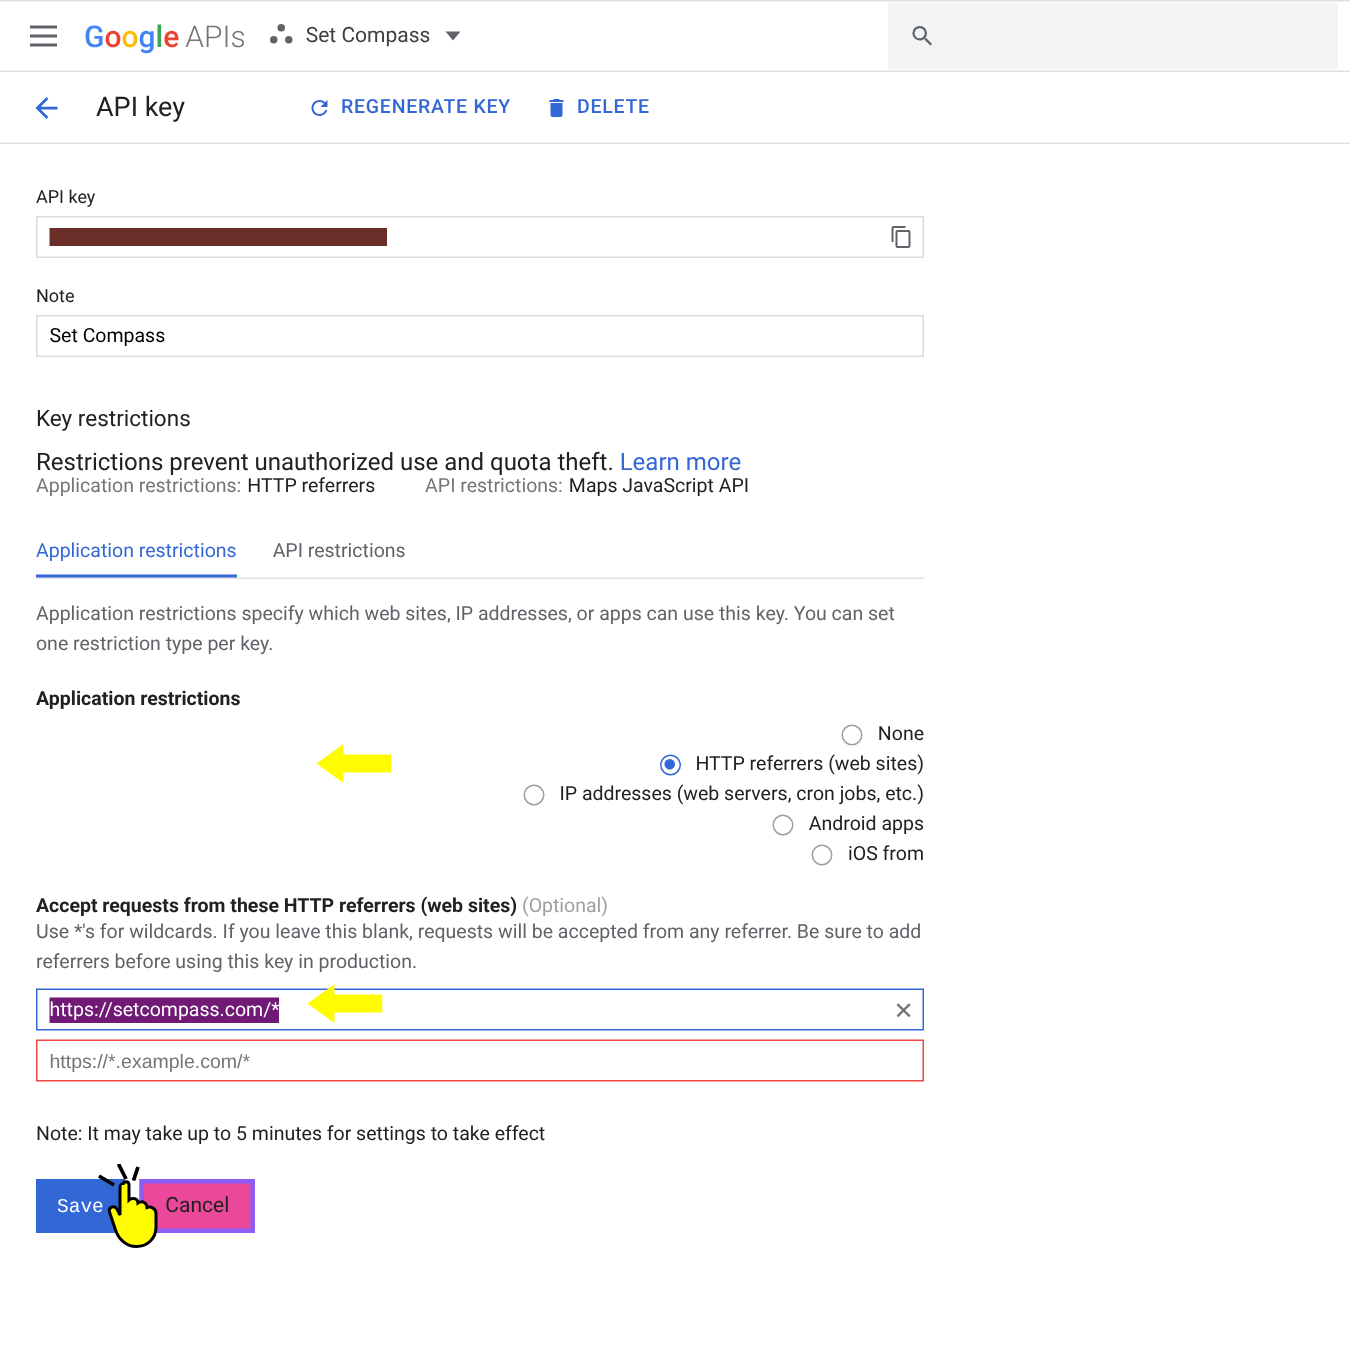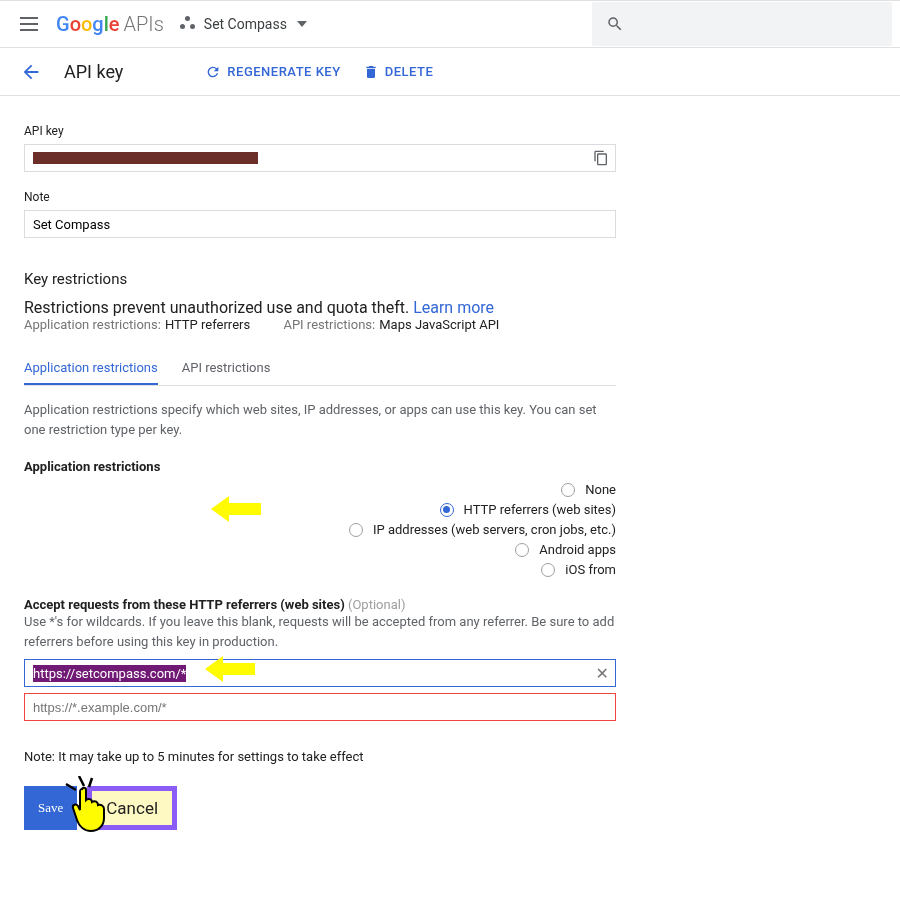--- a/index.html
+++ b/index.html
@@ -51,22 +51,22 @@
 .arrow-annot { position: absolute; left: 187px; top: -6px; }
 .accept-label { font-size: 13px; font-weight: 700; margin-top: 20px; }
 .accept-label .opt { color: #9e9e9e; font-weight: 400; }
 .referrer-input { display: flex; align-items: center; border: 1px solid #3367d6; height: 28px; padding: 0 6px 0 8px; position: relative; margin-top: 8px; }
 .referrer-input .selected-text { background: #701a75; color: #fff; font-size: 13px; padding: 1px 0; }
 .referrer-input .clear-x { margin-left: auto; color: #757575; cursor: pointer; font-size: 16px; }
 .arrow-annot2 { position: absolute; left: 180px; top: -4px; }
 .placeholder-input { width: 100%; border: 1px solid #ef4444; height: 28px; padding: 0 8px; font-size: 13px; color: #9e9e9e; margin-top: 6px; background: #fff; }
 .note { font-size: 13px; color: #212121; margin-top: 28px; }
 .btn-row { display: flex; gap: 10px; margin-top: 22px; position: relative; }
-.btn-primary { background: #3367d6; color: #fff; border: none; padding: 7px 14px; font-size: 13px; cursor: pointer; font-family: Liberation Serif, serif; }
-.btn-secondary { background: #fef9c3; color: #212121; border: 5px solid #8b5cf6; padding: 7px 14px; font-size: 17px; cursor: pointer; font-family: inherit; }
+.btn-primary { background: #3367d6; color: #fff; border: none; padding: 7px 14px; font-size: 13px; cursor: pointer; font-family: Liberation Mono, monospace; }
+.btn-secondary { background: #ec4899; color: #212121; border: 3px solid #8b5cf6; padding: 7px 14px; font-size: 14px; cursor: pointer; font-family: inherit; }
 .hand-annot { position: absolute; left: 38px; top: -10px; pointer-events: none; }
 .spacer-sm { height: 18px; }
 .spacer-md { height: 32px; }
 </style>
 </head>
 <body>
 
 <div class="topbar">
   <div class="menu-icon">
       <span></span>

